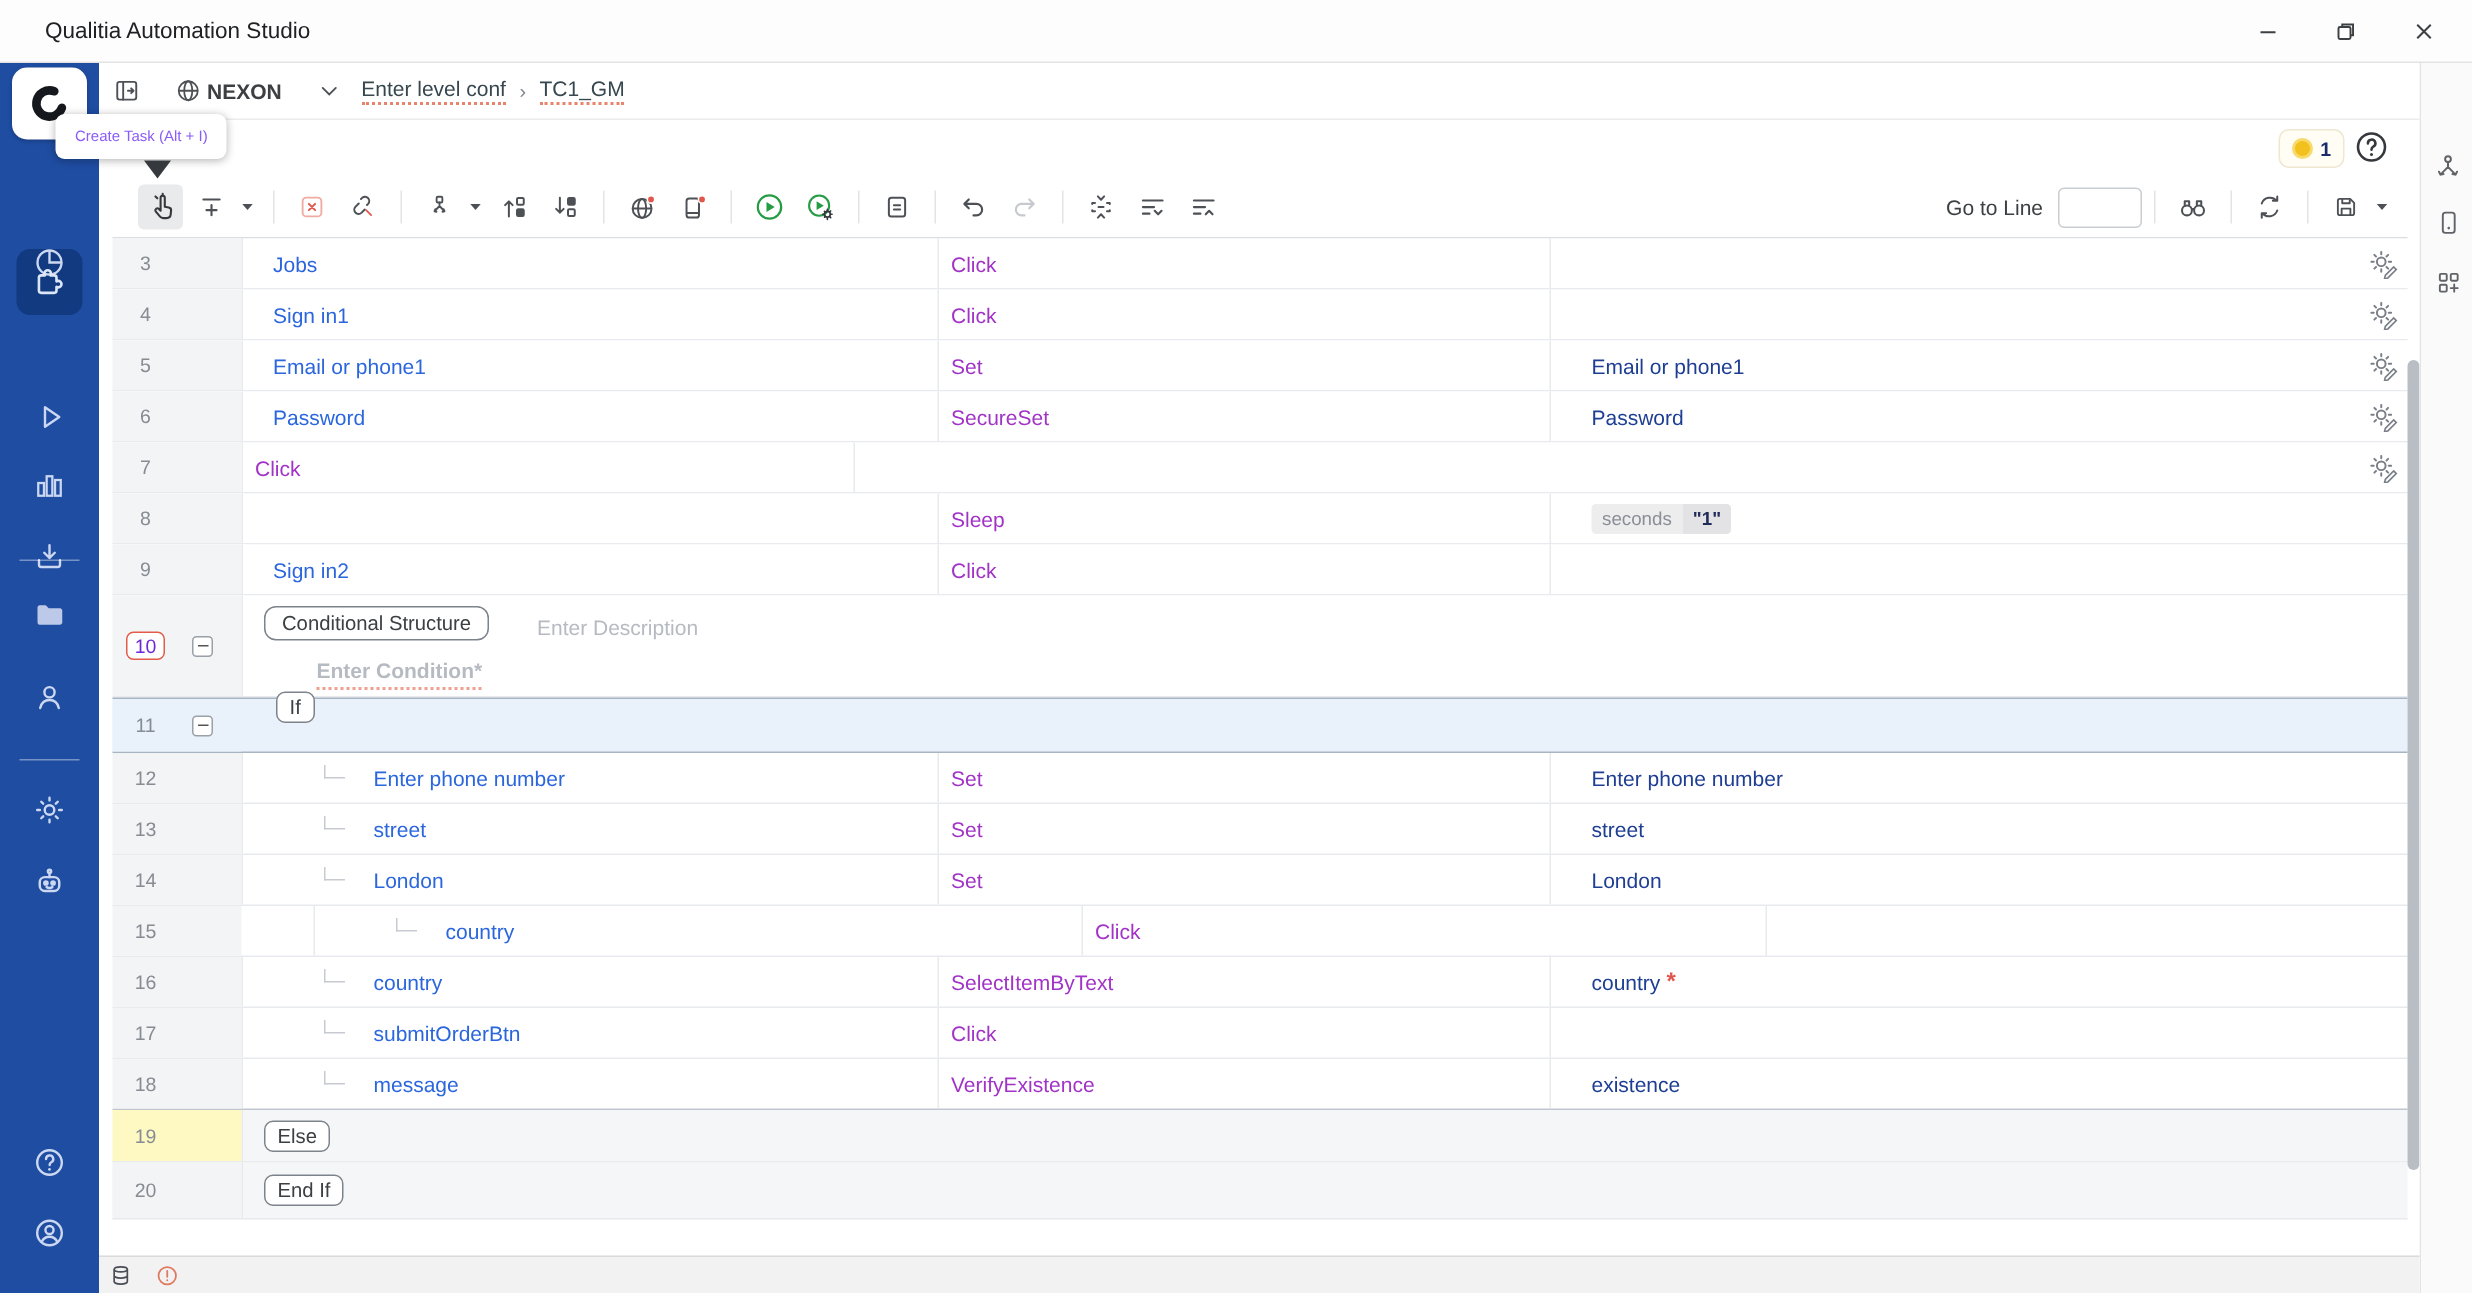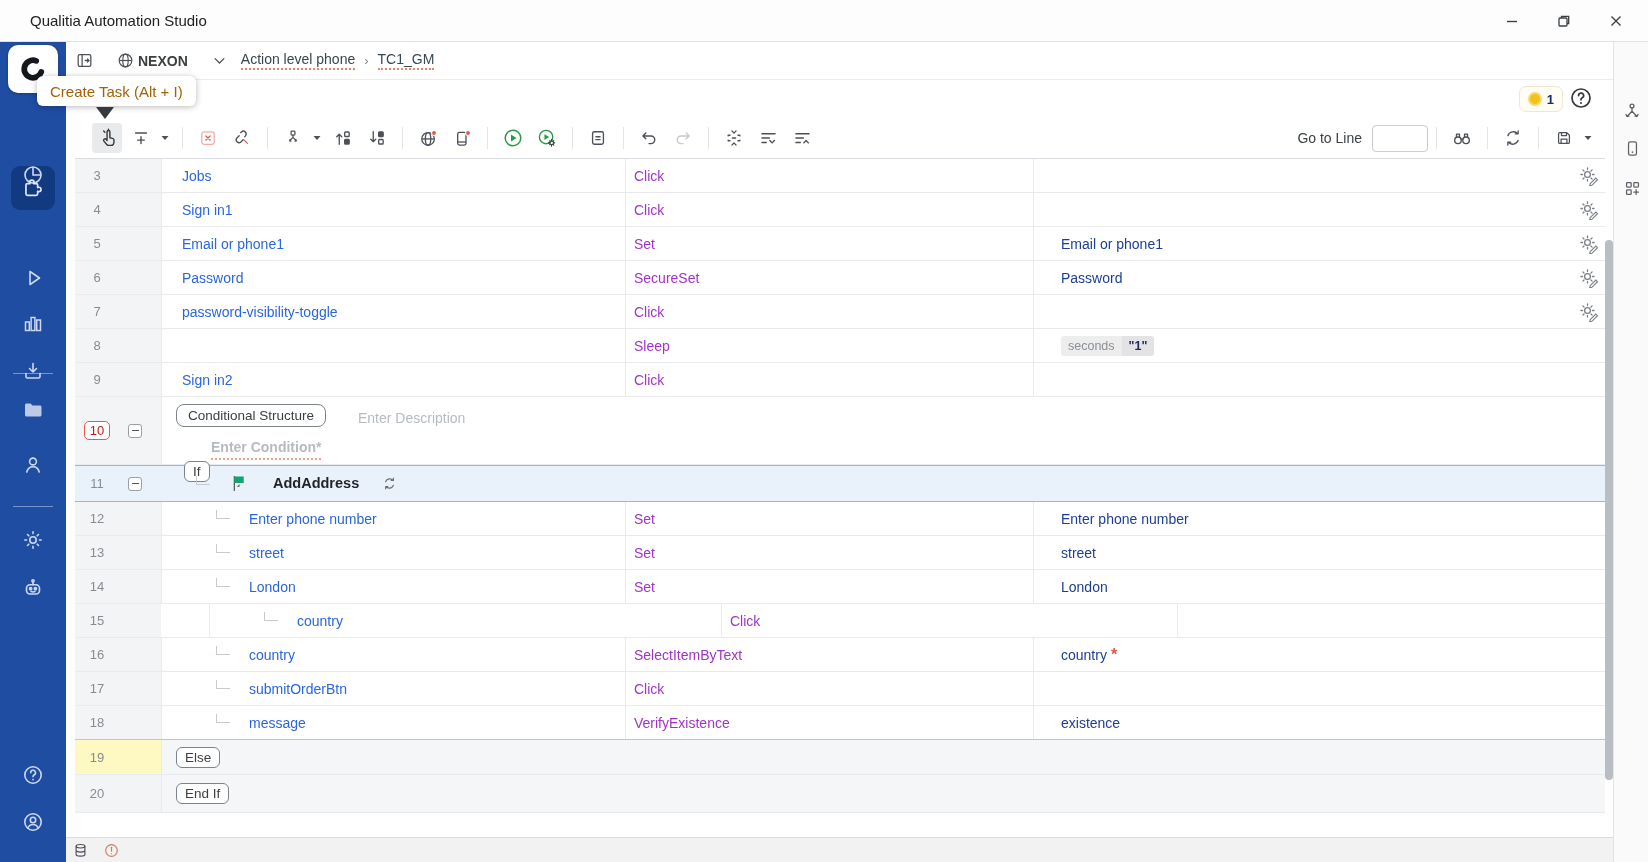--- a/index.html
+++ b/index.html
@@ -65,38 +65,38 @@
   .req { color:#e2574c; margin-left:4px; font-weight:bold; }
   .gearwrap { position:absolute; right:6px; top:50%; margin-top:-10px; width:20px; height:20px; }
   .chip1 { background:#ededee; color:#8a8f96; font-size:12.5px; padding:3px 7px; border-radius:3px 0 0 3px; }
   .chip2 { background:#e3e3e5; color:#222c5a; font-size:12.5px; font-weight:bold; padding:3px 7px; border-radius:0 3px 3px 0; }
   .elbow { position:absolute; width:14px; height:9px; border-left:1px solid #c7cbd1; border-bottom:1px solid #c7cbd1; }
   .minусbox, .minusbox { position:absolute; left:53px; top:50%; margin-top:-7px; width:14px; height:14px; background:#fff; border:1px solid #9aa0a8; border-radius:3px; display:flex; align-items:center; justify-content:center; }
   .minusbox::after { content:""; width:7px; height:1.5px; background:#555; display:block; }
   .badge { border:1.3px solid #7d838b; border-radius:8px; color:#3c4043; font-size:13.5px; padding:3px 11px; background:#fff; white-space:nowrap; }
   .badge.small { border-radius:6px; padding:2px 8px; }
   .placeholder { color:#b6bac1; font-size:14px; }
-  .numbadge { width:auto; min-width:26px; text-align:center; margin-left:9px; border:1.5px solid #e25c49; border-radius:5px; font-size:13px; color:#b91c1c; padding:1px 3px; background:#fff; }
+  .numbadge { width:auto; min-width:26px; text-align:center; margin-left:9px; border:1.5px solid #e25c49; border-radius:5px; font-size:13px; color:#6d28d9; padding:1px 3px; background:#fff; }
   .r-cond { height:68px; }
   .r-cond .cond-content { flex:1; position:relative; }
   .r-task { height:37px; background:#e9f1fb; border-top:1px solid #a9b4c2; border-bottom:1px solid #a9b4c2; }
   .r-task .c-num { background:#e9f1fb; }
   .r-task .task-content { flex:1; position:relative; display:flex; align-items:center; }
   .taskname { font-size:14.5px; font-weight:bold; color:#1f2328; }
   .r-block { height:35px; background:#f5f6f8; }
   .r-block .block-content { flex:1; display:flex; align-items:center; padding-left:14px; }
   .blockend { border-bottom:1px solid #bfc6cf !important; }
   .scrollthumb { position:absolute; right:0; top:82px; width:8px; height:540px; background:#b9bdc4; border-radius:4px; }
 
   
   .statusbar { position:absolute; bottom:0; left:0; width:100%; height:25px; background:#f2f2f3; border-top:1px solid #dbdbdb; display:flex; align-items:center; padding-left:6px; gap:14px; }
 
   
   .tooltip { position:absolute; left:37px; top:76px; height:30px; background:#fff; border-radius:6px; box-shadow:0 1px 6px rgba(0,0,0,.28); display:flex; align-items:center; padding:0 13px; z-index:50; }
-  .tooltip span { font-size:15px; color:#a16207; white-space:nowrap; }
+  .tooltip span { font-size:10px; color:#8b5cf6; white-space:nowrap; }
   .tip-arrow { position:absolute; left:96px; top:107px; width:0; height:0; border-left:9px solid transparent; border-right:9px solid transparent; border-top:12px solid #35393d; z-index:50; }
 </style>
 </head>
 <body>
 
 <div class="titlebar">
   <div class="title">Qualitia Automation Studio</div>
   <div class="win-controls">
     <div class="win-btn">
         <svg width="14" height="14" viewBox="0 0 14 14">
@@ -233,21 +233,21 @@
           <ellipse cx="12" cy="12" rx="3.4" ry="8"></ellipse>
           <path d="M4.3 12h15.4"></path>
         </svg>
     </div>
     <span class="proj-name">NEXON</span>
     <div style="margin-left:24px">
       <svg width="15" height="15" viewBox="0 0 24 24" fill="none" stroke="#4d5156" stroke-width="2" stroke-linecap="round">
           <path d="M5 9l7 7 7-7"></path>
         </svg>
     </div>
-    <span class="crumb" style="margin-left:14px">Action level phone</span>
+    <span class="crumb" style="margin-left:14px">Enter level conf</span>
     <span class="sep">›</span>
     <span class="crumb">TC1_GM</span>
   </div>
 
   <div class="subhead">
     <div class="notif">
       <span class="dot"></span>
       <span class="cnt">1</span>
     </div>
     <div class="help-circle">
@@ -498,23 +498,20 @@
                   <path d="M8.5 3.5V1.9M8.5 13.5v1.6M13.5 8.5h1.6M1.9 8.5h1.6M12 5l1.1-1.1M3.9 13.1L5 12M12 12l1.1 1.1M3.9 3.9L5 5"></path>
                   <path d="M11.2 17.6l5.6-5.6 1.7 1.7-5.6 5.6-2.2.5z" fill="#fff" stroke-width="1.1"></path>
                 </svg>
               </div>
             </div>
           </div>
           <div class="row r-step" style="height: 34px;">
             <div class="c-num">
               <div class="numtxt">7</div>
             </div>
-            <div class="c-obj">
-              <div class="lnk">password-visibility-toggle</div>
-            </div>
             <div class="c-act">
               <div class="act">Click</div>
             </div>
             <div class="c-par">
               <div class="gearwrap">
                 <svg width="20" height="20" viewBox="0 0 20 20" fill="none" stroke="#7a7f87" stroke-width="1.3" stroke-linecap="round">
                   <circle cx="8.5" cy="8.5" r="2.9"></circle>
                   <path d="M8.5 3.5V1.9M8.5 13.5v1.6M13.5 8.5h1.6M1.9 8.5h1.6M12 5l1.1-1.1M3.9 13.1L5 12M12 12l1.1 1.1M3.9 3.9L5 5"></path>
                   <path d="M11.2 17.6l5.6-5.6 1.7 1.7-5.6 5.6-2.2.5z" fill="#fff" stroke-width="1.1"></path>
                 </svg>
@@ -556,36 +553,20 @@
               <div class="placeholder" style="position: absolute; left: 196px; top: 13px;">Enter Description</div>
               <div class="badge small" style="position: absolute; left: 22px; top: 38px; margin-top: 26px;">If</div>
               <div class="placeholder" style="position: absolute; left: 49px; top: 42px; border-bottom: 2px dotted rgb(239, 159, 141); padding-bottom: 3px; font-weight: bold;">Enter Condition*</div>
             </div>
           </div>
           <div class="row r-task">
             <div class="c-num">
               <div class="numtxt">11</div>
               <div class="minusbox"></div>
             </div>
-            <div class="task-content">
-              <div class="elbow" style="left: 35px; top: 10px; position: absolute;"></div>
-              <div style="position: absolute; left: 71px; top: 9px;">
-                <svg width="15" height="17" viewBox="0 0 16 18">
-                  <path d="M2.5 1v16" stroke="#555" stroke-width="1.3"></path>
-                  <rect x="2.5" y="1.5" width="10" height="7" fill="#16a374"></rect>
-                  <path d="M5 12.5l3-2.8v2.8z" fill="#555"></path>
-                </svg>
-              </div>
-              <div class="taskname" style="position: absolute; left: 112px; top: 9px;">AddAddress</div>
-              <div style="position: absolute; left: 221px; top: 10px;">
-                <svg width="15" height="15" viewBox="0 0 24 24" fill="none" stroke="#6b7076" stroke-width="1.9" stroke-linecap="round" stroke-linejoin="round">
-                  <path d="M5.8 9.2A7 7 0 0 1 17.7 7M18.2 3.5V7h-3.5M18.2 14.8A7 7 0 0 1 6.3 17M5.8 20.5V17h3.5"></path>
-                </svg>
-              </div>
-            </div>
           </div>
           <div class="row r-step" style="height: 34px;">
             <div class="c-num">
               <div class="numtxt">12</div>
             </div>
             <div class="c-obj" style="padding-left: 87px;">
               <div class="elbow" style="left: 54px; top: 8px;"></div>
               <div class="lnk">Enter phone number</div>
             </div>
             <div class="c-act">

